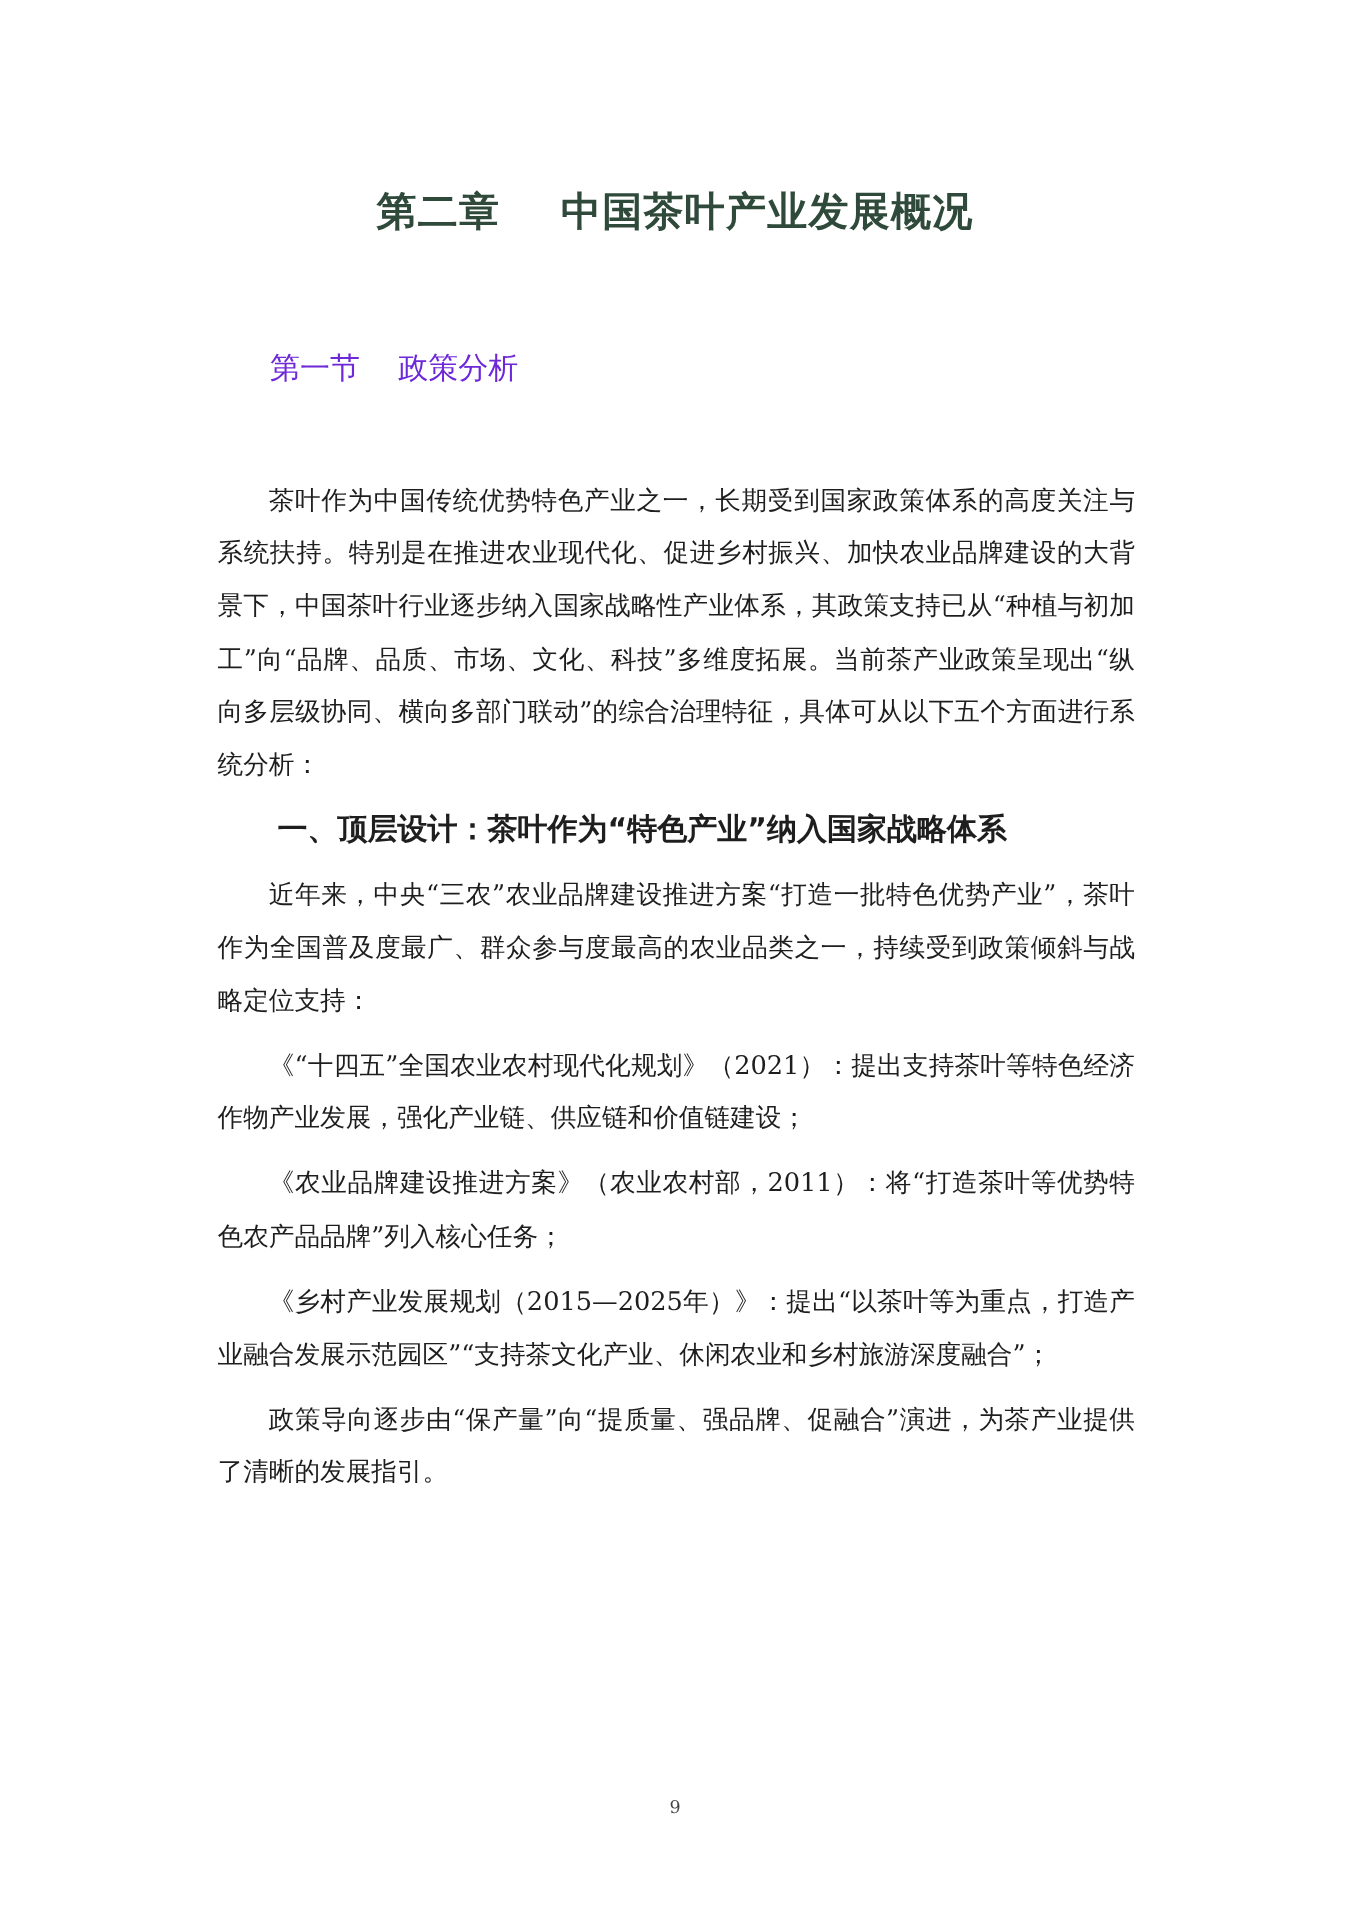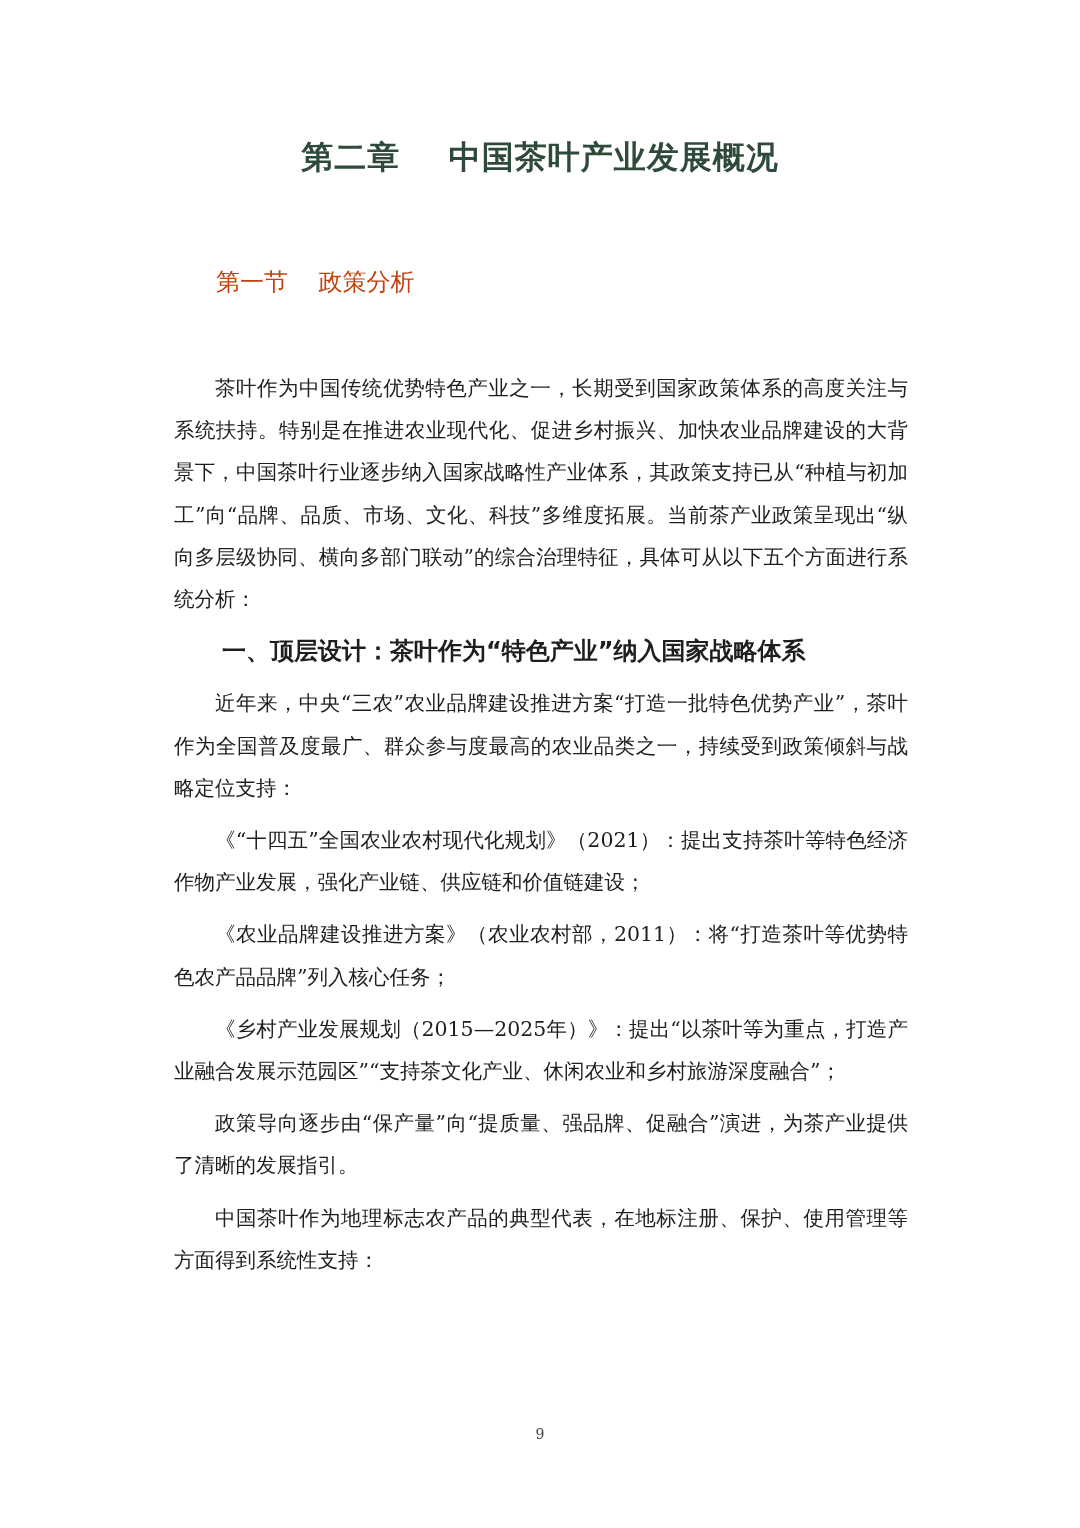--- a/index.html
+++ b/index.html
@@ -10,21 +10,21 @@
     body {
       width: 1080px;
       height: 1528px;
       position: relative;
       overflow: hidden;
       font-family: "DejaVu Serif", "Liberation Serif", serif;
       color: #1e1e1e;
     }
     .page {
       position: absolute;
-      left: 0; top: 0;
+      left: 0; top: 12px;
       width: 1080px;
       height: 1261px;
     }
     .chapter-title {
       position: absolute;
       top: 136px;
       left: 0;
       width: 1080px;
       text-align: center;
       font-family: "DejaVu Sans", "Liberation Sans", sans-serif;
@@ -33,21 +33,21 @@
       letter-spacing: 1px;
       color: #2f4a3a;
       white-space: pre;
     }
     .section-title {
       position: absolute;
       top: 266px;
       left: 216px;
       font-family: "DejaVu Sans", "Liberation Sans", sans-serif;
       font-size: 24px;
-      color: #c2410c;
+      color: #6d28d9;
       white-space: pre;
     }
     .body-text {
       position: absolute;
       top: 357px;
       left: 164px;
       width: 754px;
       font-size: 20.5px;
       line-height: 42.2px;
       text-align: justify;
@@ -79,17 +79,16 @@
   <div class="section-title">第一节    政策分析</div>
 
   <div class="body-text">
     <p>茶叶作为中国传统优势特色产业之一，长期受到国家政策体系的高度关注与系统扶持。特别是在推进农业现代化、促进乡村振兴、加快农业品牌建设的大背景下，中国茶叶行业逐步纳入国家战略性产业体系，其政策支持已从“种植与初加工”向“品牌、品质、市场、文化、科技”多维度拓展。当前茶产业政策呈现出“纵向多层级协同、横向多部门联动”的综合治理特征，具体可从以下五个方面进行系统分析：</p>
     <p class="heading">一、顶层设计：茶叶作为“特色产业”纳入国家战略体系</p>
     <p>近年来，中央“三农”农业品牌建设推进方案“打造一批特色优势产业”，茶叶作为全国普及度最广、群众参与度最高的农业品类之一，持续受到政策倾斜与战略定位支持：</p>
     <p>《“十四五”全国农业农村现代化规划》（2021）：提出支持茶叶等特色经济作物产业发展，强化产业链、供应链和价值链建设；</p>
     <p>《农业品牌建设推进方案》（农业农村部，2011）：将“打造茶叶等优势特色农产品品牌”列入核心任务；</p>
     <p>《乡村产业发展规划（2015—2025年）》：提出“以茶叶等为重点，打造产业融合发展示范园区”“支持茶文化产业、休闲农业和乡村旅游深度融合”；</p>
     <p>政策导向逐步由“保产量”向“提质量、强品牌、促融合”演进，为茶产业提供了清晰的发展指引。</p>
-    <p>中国茶叶作为地理标志农产品的典型代表，在地标注册、保护、使用管理等方面得到系统性支持：</p>
   </div>
 
   <div class="page-number">9</div>
 </div>
 
 </body></html>

